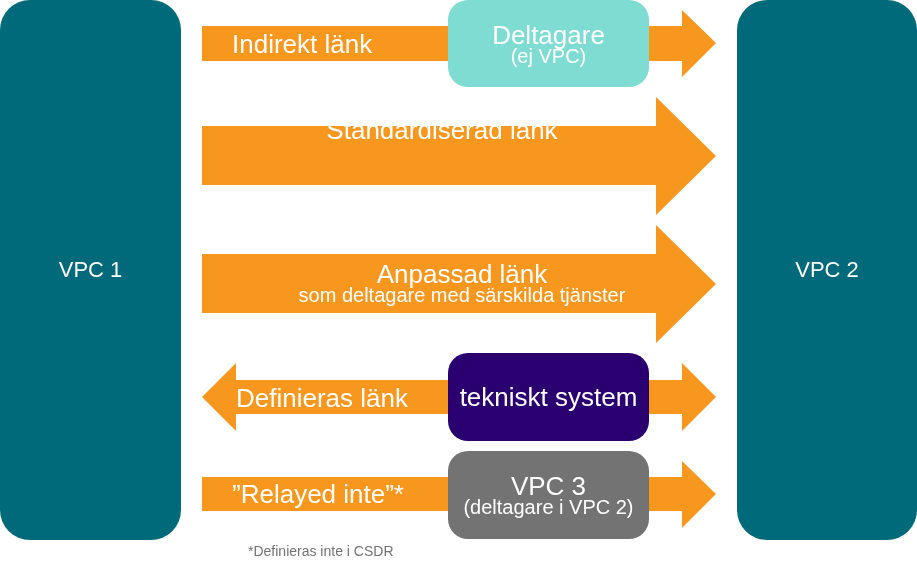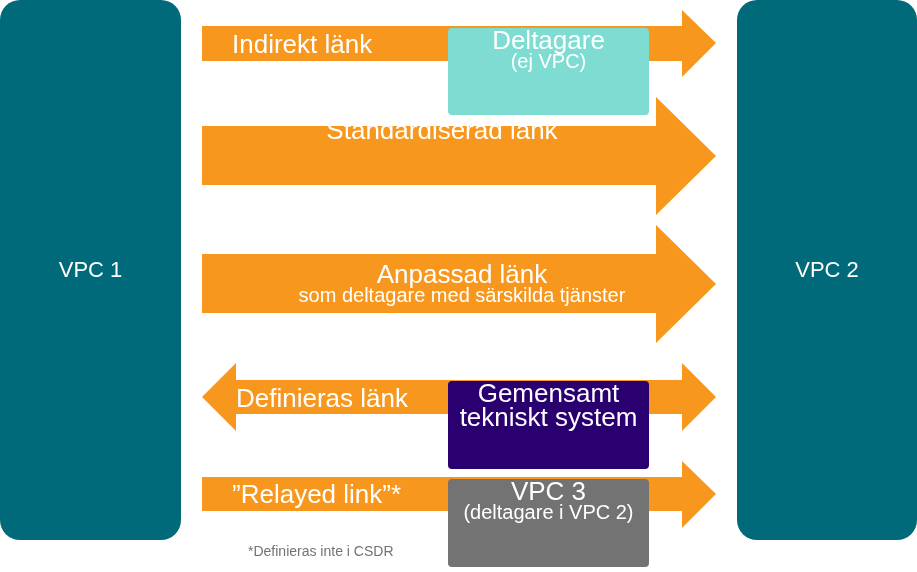--- a/index.html
+++ b/index.html
@@ -1,21 +1,21 @@
 <!DOCTYPE html>
 <html><head>
 <meta charset="utf-8">
 <style>
   html,body{margin:0;padding:0;background:#fff;}
   body{width:917px;height:572px;position:relative;overflow:hidden;font-family:"Liberation Sans",sans-serif;}
   .abs{position:absolute;}
-  .vpc{background:#006a7a;color:#fff;border-radius:20px;display:flex;align-items:center;justify-content:center;font-size:22px;}
+  .vpc{background:#006a7a;color:#fff;border-radius:30px;display:flex;align-items:center;justify-content:center;font-size:22px;}
   svg.arrows{position:absolute;left:0;top:0;}
   .lbl{position:absolute;color:#fff;text-align:center;white-space:nowrap;}
-  .box{position:absolute;border-radius:4px;color:#fff;display:flex;flex-direction:column;align-items:center;text-align:center;margin-top:28px;}
+  .box{position:absolute;border-radius:20px;color:#fff;display:flex;flex-direction:column;align-items:center;justify-content:center;text-align:center;}
   .big{font-size:26px;line-height:24px;}
   .small{font-size:20px;line-height:18px;}
   .foot{position:absolute;left:248px;top:543px;font-size:14px;color:#737373;}
 </style>
 </head>
 <body>
 
 <div class="abs vpc" style="left:0;top:0;width:181px;height:540px;">
     <span>VPC 1</span>
   </div>
@@ -33,28 +33,27 @@
 
 <div class="lbl big" style="left:232px;top:32px;">Indirekt länk</div>
 <div class="lbl" style="left:202px;top:118px;width:480px;">
   <div class="big">Standardiserad länk</div>
 </div>
 <div class="lbl" style="left:202px;top:262px;width:480px;padding-left:20px;">
   <div class="big">Anpassad länk</div>
   <div class="small">som deltagare med särskilda tjänster</div>
 </div>
 <div class="lbl big" style="left:236px;top:386px;">Definieras länk</div>
-<div class="lbl big" style="left:232px;top:482px;">”Relayed link”*</div>
+<div class="lbl big" style="left:232px;top:482px;">”Relayed inte”*</div>
 
 <div class="box" style="left:448px;top:0;width:201px;height:87px;background:#7fdcd2;">
   <div class="big">Deltagare</div>
   <div class="small">(ej VPC)</div>
 </div>
 <div class="box" style="left:448px;top:353px;width:201px;height:88px;background:#2a0070;">
-  <div class="big">Gemensamt</div>
   <div class="big">tekniskt system</div>
 </div>
 <div class="box" style="left:448px;top:451px;width:201px;height:88px;background:#737373;">
   <div class="big">VPC 3</div>
   <div class="small">(deltagare i VPC 2)</div>
 </div>
 
 <div class="foot">*Definieras inte i CSDR</div>
 
 </body></html>

